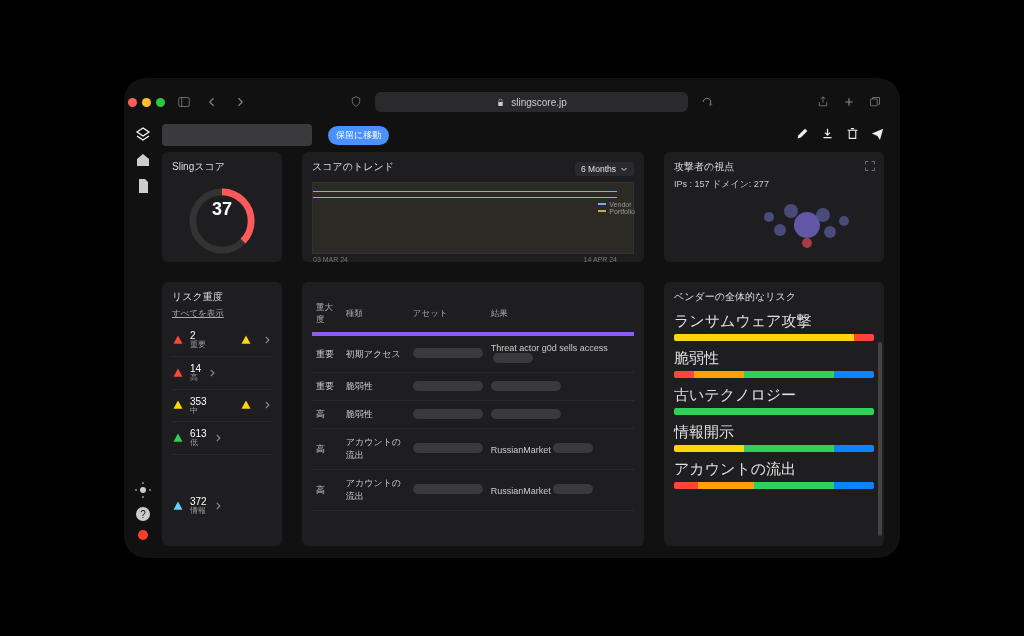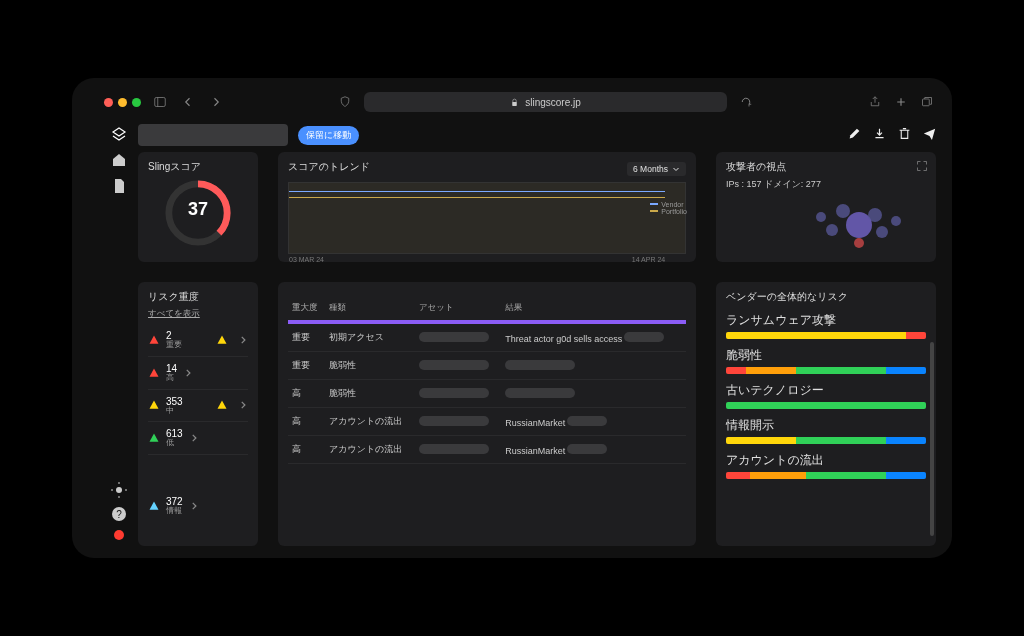--- a/index.html
+++ b/index.html
@@ -1,49 +1,49 @@
 <!DOCTYPE html>
 <html><head>
 <meta charset="utf-8">
 <style>
   * { box-sizing: border-box; margin: 0; padding: 0; }
   body { background: #000; font-family: -apple-system, "Hiragino Sans", sans-serif; color: #e0e0e0; display: flex; align-items: center; justify-content: center; height: 100vh; }
-  .device { width: 880px; height: 480px; background: #111; border-radius: 22px; padding: 12px 16px 16px 32px; box-shadow: 0 20px 50px rgba(0,0,0,0.6); overflow: hidden; position: relative; }
+  .device { width: 776px; height: 480px; background: #111; border-radius: 22px; padding: 12px 16px 16px 4px; box-shadow: 0 20px 50px rgba(0,0,0,0.6); overflow: hidden; position: relative; }
   .browser-bar { display: flex; align-items: center; gap: 10px; height: 24px; font-size: 10px; color: #aaa; }
   .traffic { display: flex; gap: 5px; }
   .dot { width: 9px; height: 9px; border-radius: 50%; }
   .dot.r { background: #ff5f57; } .dot.y { background: #febc2e; } .dot.g { background: #28c840; }
   .bbtn { width: 18px; height: 18px; display: flex; align-items: center; justify-content: center; color: #888; border-radius: 4px; }
   .bbtn svg { width: 12px; height: 12px; }
   .url-area { flex: 1; display: flex; align-items: center; justify-content: center; gap: 6px; background: #2a2a2c; border-radius: 6px; height: 20px; color: #ccc; font-size: 10px; }
   .br-right { display: flex; gap: 8px; }
 
   .app { display: flex; height: calc(100% - 24px); margin-top: 4px; }
   .rail { width: 30px; display: flex; flex-direction: column; align-items: center; gap: 10px; padding-top: 8px; }
   .rail-bottom { margin-top: auto; display: flex; flex-direction: column; align-items: center; gap: 8px; padding-bottom: 6px; }
   .rail-icon { width: 16px; height: 16px; color: #ccc; }
   .rail-icon svg { width: 100%; height: 100%; }
   .rec { width: 10px; height: 10px; border-radius: 50%; background: #ff3b30; }
 
   .main { flex: 1; display: flex; flex-direction: column; padding-left: 4px; }
 
-  .hdr { display: flex; align-items: center; gap: 10px; height: 34px; }
+  .hdr { display: flex; align-items: center; gap: 16px; height: 34px; }
   .redact { background: #3a3a3c; border-radius: 4px; height: 22px; width: 150px; }
   .pill { background: #4a90ff; color: #fff; font-size: 9px; padding: 3px 8px; border-radius: 10px; }
   .hdr-actions { margin-left: auto; display: flex; gap: 12px; color: #eee; }
   .hdr-actions svg { width: 13px; height: 13px; }
 
   .grid { display: grid; grid-template-columns: 120px 1fr 220px; grid-template-rows: 110px 1fr; gap: 20px; flex: 1; min-height: 0; }
 
   .card { background: #1e1e20; border-radius: 6px; padding: 8px 10px; font-size: 10px; position: relative; overflow: hidden; }
   .card-title { font-size: 10px; color: #ddd; margin-bottom: 4px; }
   .link-u { font-size: 8.5px; text-decoration: underline; color: #aaa; }
 
   
-  .score-wrap { display:flex; align-items:flex-start; justify-content:center; height:calc(100% - 16px);}
+  .score-wrap { display:flex; align-items:flex-end; justify-content:center; height:calc(100% - 16px);}
   .score-ring { width: 70px; height: 70px; }
   .score-num { position: absolute; top: 50%; left: 50%; transform: translate(-50%, -40%); font-size: 18px; font-weight: 600; color: #fff; }
 
   
   .trend { grid-column: 2; display:flex; flex-direction:column; }
   .trend-head { display:flex; align-items:center; }
   .trend-head .sel { margin-left:auto; font-size:8.5px; background:#2a2a2c; padding:2px 6px; border-radius:3px; display:flex; align-items:center; gap:4px;}
   .chart-box { flex:1; margin-top:4px; background:#8a7a4a22; border:1px solid #333; position:relative; }
   .chart-box .series-a { position:absolute; left:0; right:5%; top:12%; height:1px; background:#7aa8ff; }
   .chart-box .series-b { position:absolute; left:0; right:5%; top:20%; height:1px; background:#caa84a; }
@@ -73,21 +73,21 @@
   
   .risks{grid-column:2;display:flex;flex-direction:column;}
   .risks .card-title{display:flex;align-items:center;}
   .tbl{width:100%;border-collapse:collapse;margin-top:6px;font-size:9px;}
   .tbl th{text-align:left;color:#aaa;font-weight:500;padding:6px 4px;border-bottom:4px solid #8b5cf6;font-size:8.5px;}
   .tbl td{padding:7px 4px;border-bottom:1px solid #2a2a2c;color:#ccc;}
   .tbl td .redact-sm{background:#3a3a3c;border-radius:10px;height:10px;width:70px;display:inline-block;}
 
   
   .vrisk{grid-column:3;}
-  .vr-item{margin-top:8px;font-size:12px;}
+  .vr-item{margin-top:8px;font-size:15px;}
   .vr-bar{height:7px;border-radius:2px;margin-top:3px;display:flex;overflow:hidden;background:#333;}
   .vr-seg{height:100%;}
   .scroll-ind{position:absolute;right:2px;top:60px;bottom:10px;width:4px;background:#444;border-radius:2px;}
 
   svg { fill: currentColor; }
 </style>
 </head>
 <body>
 
 <div class="device">

